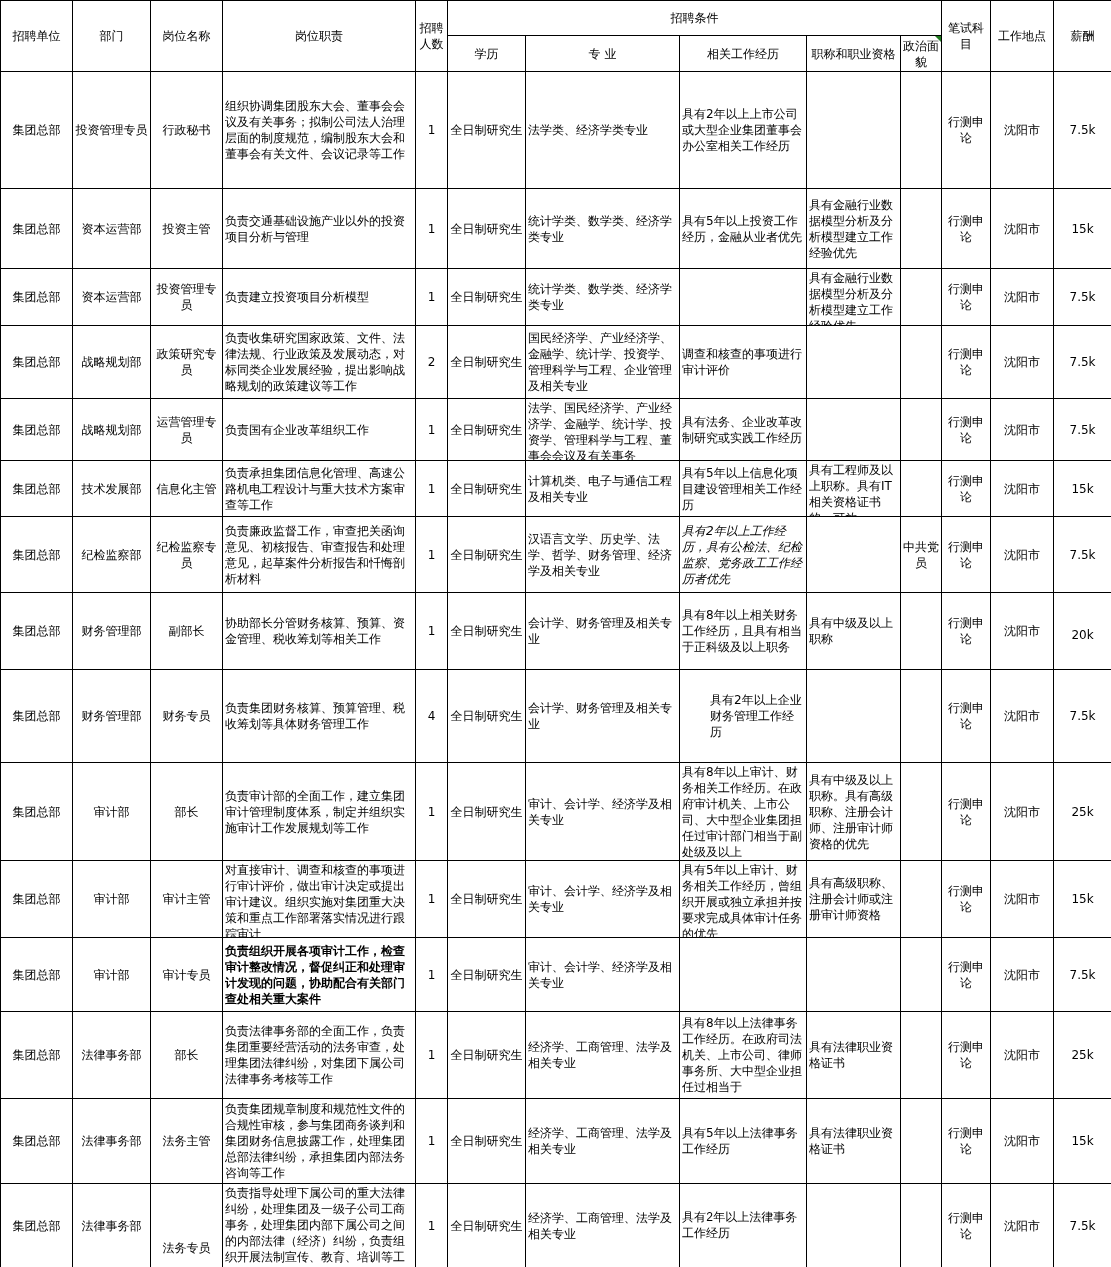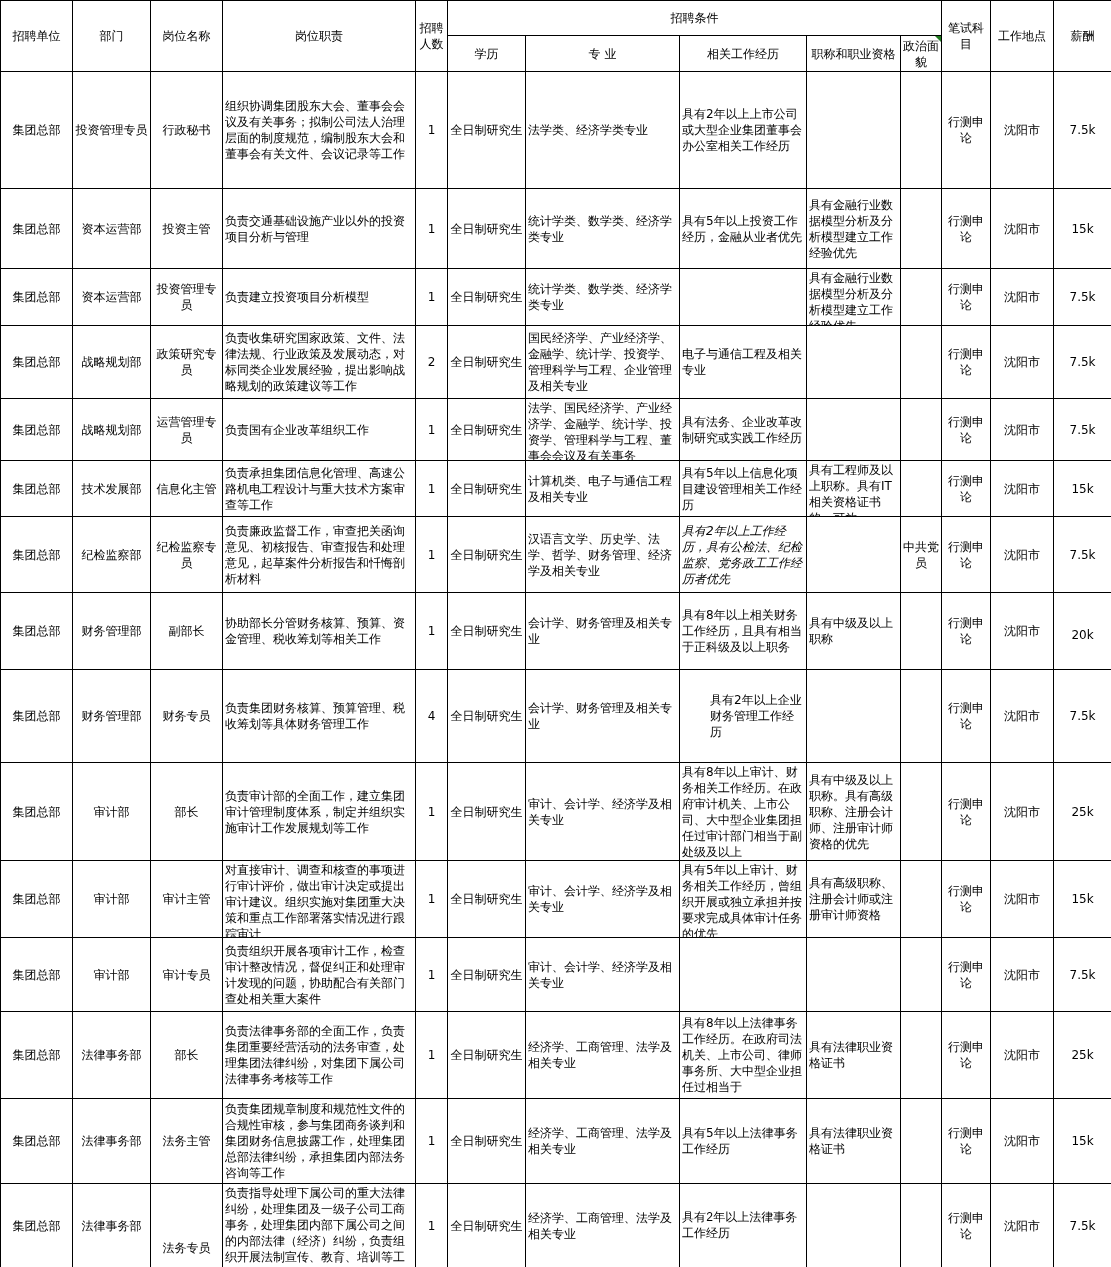--- a/index.html
+++ b/index.html
@@ -201,21 +201,21 @@
     <td class="c">
           <div class="cellwrap" style="max-height: 71px;">2</div>
         </td>
     <td class="c">
           <div class="cellwrap" style="max-height: 71px;">全日制研究生</div>
         </td>
     <td class="l">
           <div class="cellwrap" style="max-height: 71px;">国民经济学、产业经济学、金融学、统计学、投资学、管理科学与工程、企业管理及相关专业</div>
         </td>
     <td class="l">
-          <div class="cellwrap" style="max-height: 71px;">电子与通信工程及相关专业</div>
+          <div class="cellwrap" style="max-height: 71px;">调查和核查的事项进行审计评价</div>
         </td>
     <td class="l">
           <div class="cellwrap" style="max-height: 71px;"></div>
         </td>
     <td class="c">
           <div class="cellwrap" style="max-height: 71px;"></div>
         </td>
     <td class="c">
           <div class="cellwrap" style="max-height: 71px;">行测申论</div>
         </td>
@@ -517,21 +517,21 @@
     <td class="c">
           <div class="cellwrap" style="max-height: 72px;">集团总部</div>
         </td>
     <td class="c">
           <div class="cellwrap" style="max-height: 72px;">审计部</div>
         </td>
     <td class="c">
           <div class="cellwrap" style="max-height: 72px;">审计专员</div>
         </td>
     <td class="l">
-          <div class="cellwrap" style="max-height: 72px;">负责组织开展各项审计工作，检查审计整改情况，督促纠正和处理审计发现的问题，协助配合有关部门查处相关重大案件</div>
+          <div class="cellwrap" style="max-height: 72px; font-weight: bold;">负责组织开展各项审计工作，检查审计整改情况，督促纠正和处理审计发现的问题，协助配合有关部门查处相关重大案件</div>
         </td>
     <td class="c">
           <div class="cellwrap" style="max-height: 72px;">1</div>
         </td>
     <td class="c">
           <div class="cellwrap" style="max-height: 72px;">全日制研究生</div>
         </td>
     <td class="l">
           <div class="cellwrap" style="max-height: 72px;">审计、会计学、经济学及相关专业</div>
         </td>

